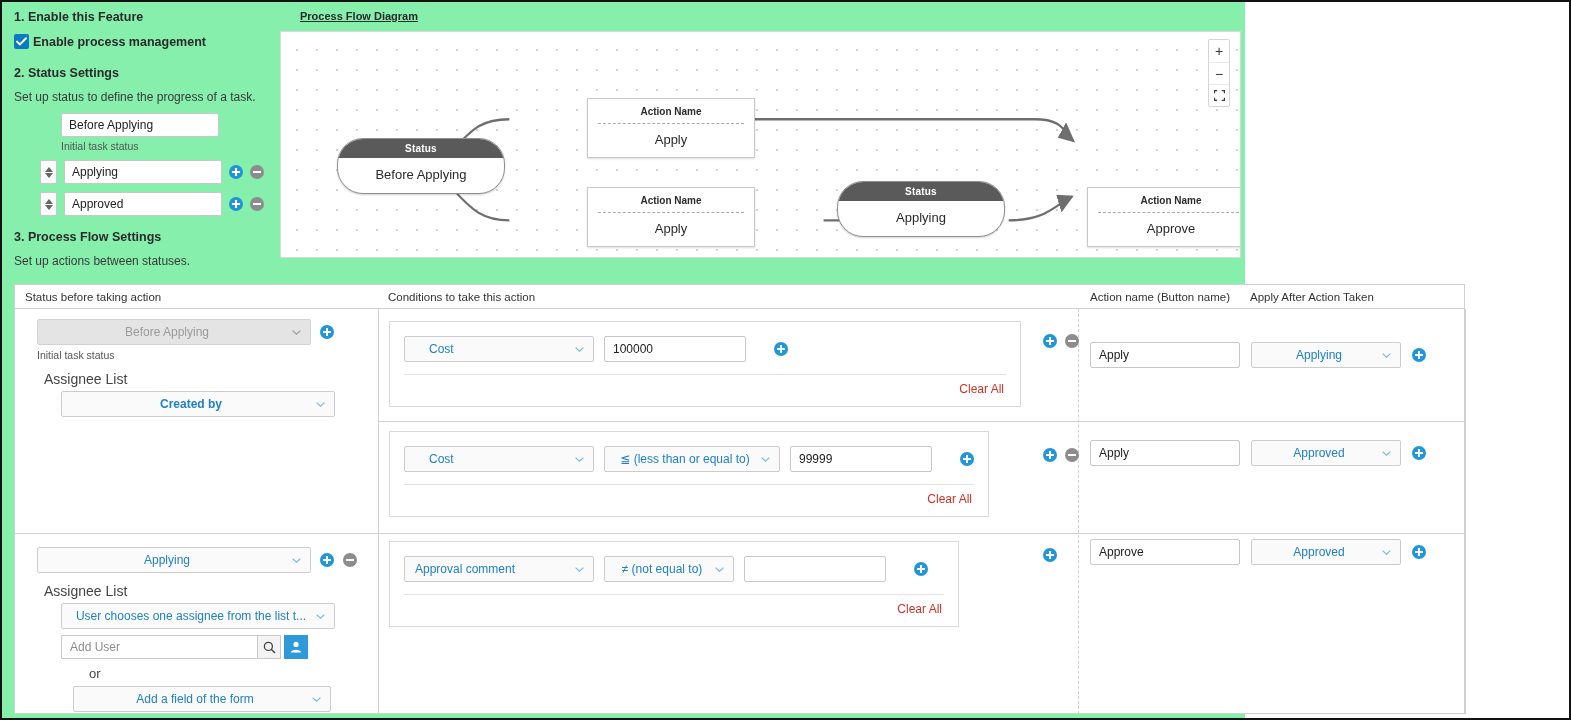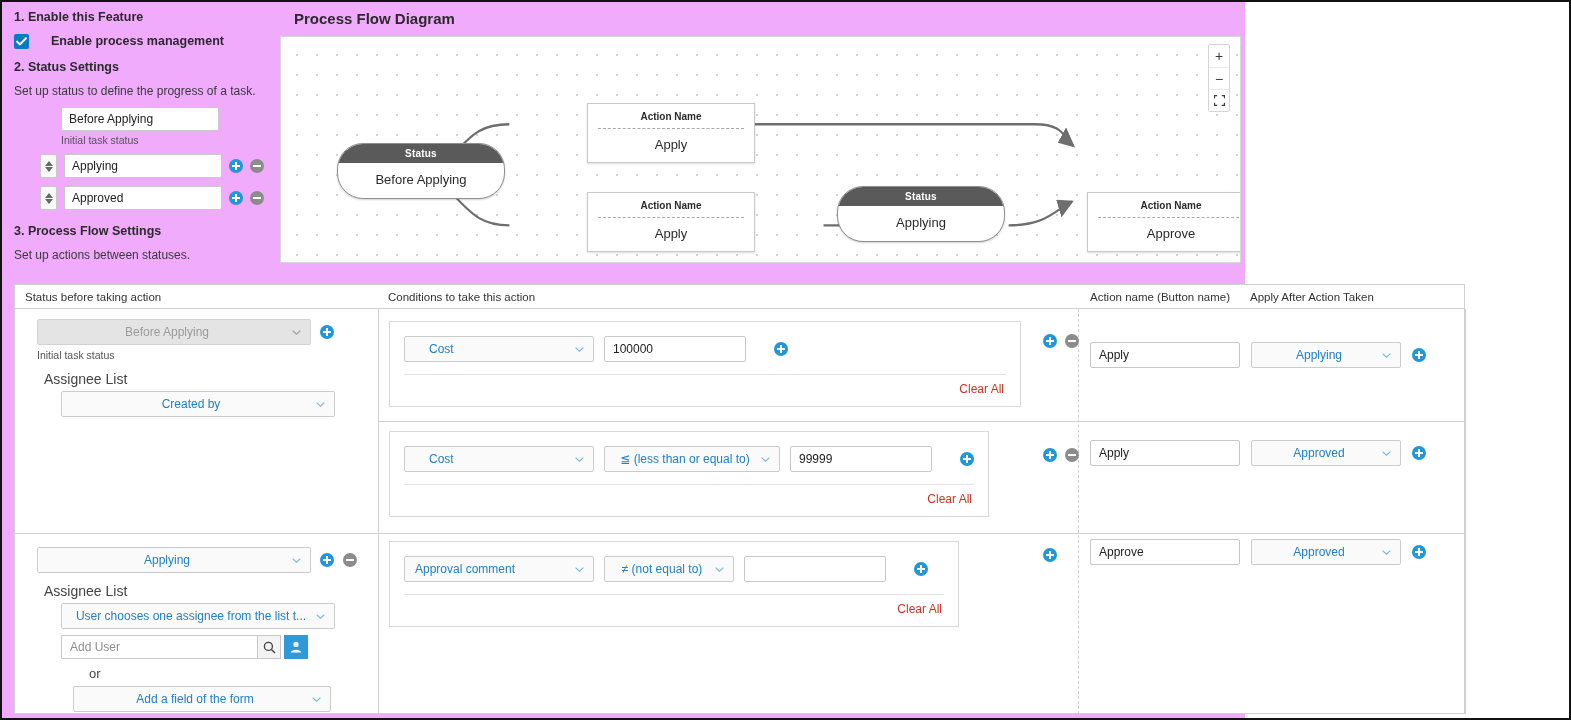--- a/index.html
+++ b/index.html
@@ -7,27 +7,27 @@
   body {
     width:1571px; height:720px;
     font-family:"Liberation Sans", sans-serif;
     font-size:12px;
     color:#333;
     background:#fff;
     border:2px solid #111;
     overflow:hidden;
     position:relative;
   }
-  .app { position:relative; width:1243px; height:716px; background:#f0abfc; }
+  .app { position:relative; width:1243px; height:716px; background:#86efac; }
 
   
   .top { display:flex; }
   .left-panel { width:278px; padding:8px 0 0 12px; flex:none; }
   .sec-title { font-weight:bold; font-size:12.5px; color:#2b2b2b; margin:0 0 10px 0; }
-  .chk-row { display:flex; align-items:flex-start; gap:22px; margin-bottom:11px; }
+  .chk-row { display:flex; align-items:center; gap:4px; margin-bottom:17px; }
   .chk {
     width:15px;height:15px;background:#0a7ac2;border-radius:2px;
     display:flex;align-items:center;justify-content:center;flex:none;
   }
   .chk svg { display:block; }
   .chk-label { font-weight:bold; font-size:12.5px; color:#2b2b2b; }
   .sec-sub { font-size:12px; color:#3a3a3a; margin:0 0 9px 0; }
 
   .status-input {
     width:158px;height:24px;border:1px solid #c8c8c8;border-radius:2px;background:#fff;
@@ -46,21 +46,21 @@
   .spinner i.dn { border-top:5px solid #666; }
 
   .circ-btn { width:14px;height:14px;border-radius:50%;position:relative;flex:none;cursor:pointer; }
   .circ-btn.add { background:#2196d8; }
   .circ-btn.rem { background:#8c8c8c; }
   .circ-btn::before { content:"";position:absolute;left:3px;top:6px;width:8px;height:2px;background:#fff; }
   .circ-btn.add::after { content:"";position:absolute;left:6px;top:3px;width:2px;height:8px;background:#fff; }
 
   
   .diagram-wrap { flex:1; padding:8px 4px 0 0; }
-  .diag-title { font-weight:bold;font-size:15px;color:#2b2b2b;margin:0 0 9px 14px; }
+  .diag-title { font-weight:bold;font-size:11px;color:#2b2b2b;margin:0 0 9px 20px;text-decoration:underline; }
   .canvas {
     position:relative;height:227px;border:1px solid #d8d8d8;background:#fff;
     background-image:radial-gradient(#d2d2d2 0.8px, transparent 0.9px);
     background-size:20px 20px; background-position:6px 8px;
     overflow:hidden;
   }
   .canvas svg.edges { position:absolute;inset:0;width:100%;height:100%; }
   .node { position:absolute; }
   .status-node {
     width:168px;border:1px solid #8f8f8f;border-radius:26px;overflow:hidden;background:#fff;
@@ -296,21 +296,21 @@
             <span class="cv">
                 <svg width="9" height="5" viewBox="0 0 9 5">
                   <path d="M0.6,0.6 L4.5,4.2 L8.4,0.6" stroke="#9b9b9b" stroke-width="1.2" fill="none"></path>
                 </svg>
               </span>
           </div>
           <span class="circ-btn add"></span>
         </div>
         <div class="sub-hint">Initial task status</div>
         <div class="lbl">Assignee List</div>
-        <div class="sel" style="width:274px;margin-left:24px;">
+        <div class="sel" style="width:274px;margin-left:24px;font-weight:bold;">
           <span>Created by</span>
           <span class="cv">
               <svg width="9" height="5" viewBox="0 0 9 5">
                 <path d="M0.6,0.6 L4.5,4.2 L8.4,0.6" stroke="#79b8e0" stroke-width="1.2" fill="none"></path>
               </svg>
             </span>
         </div>
       </div>
 
       <div class="grp" style="top:228px;">

